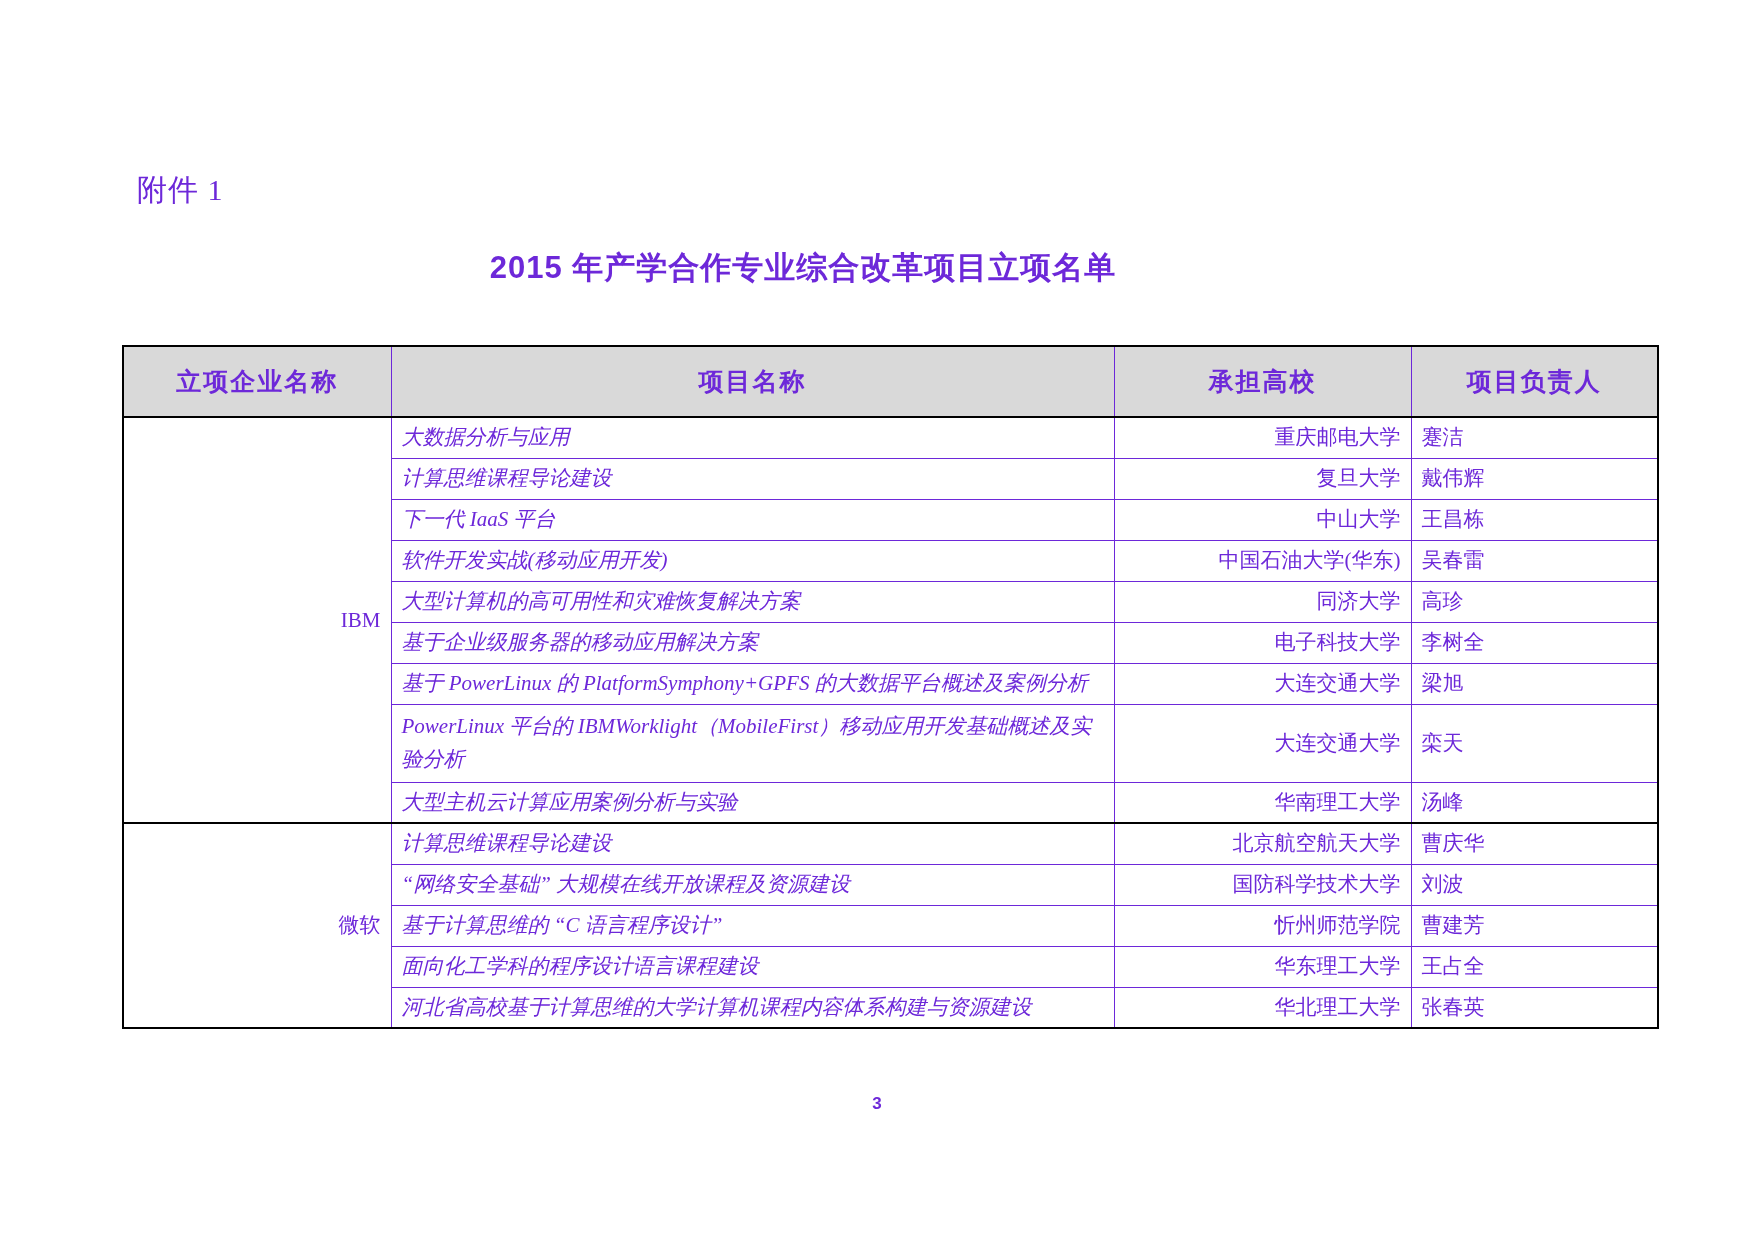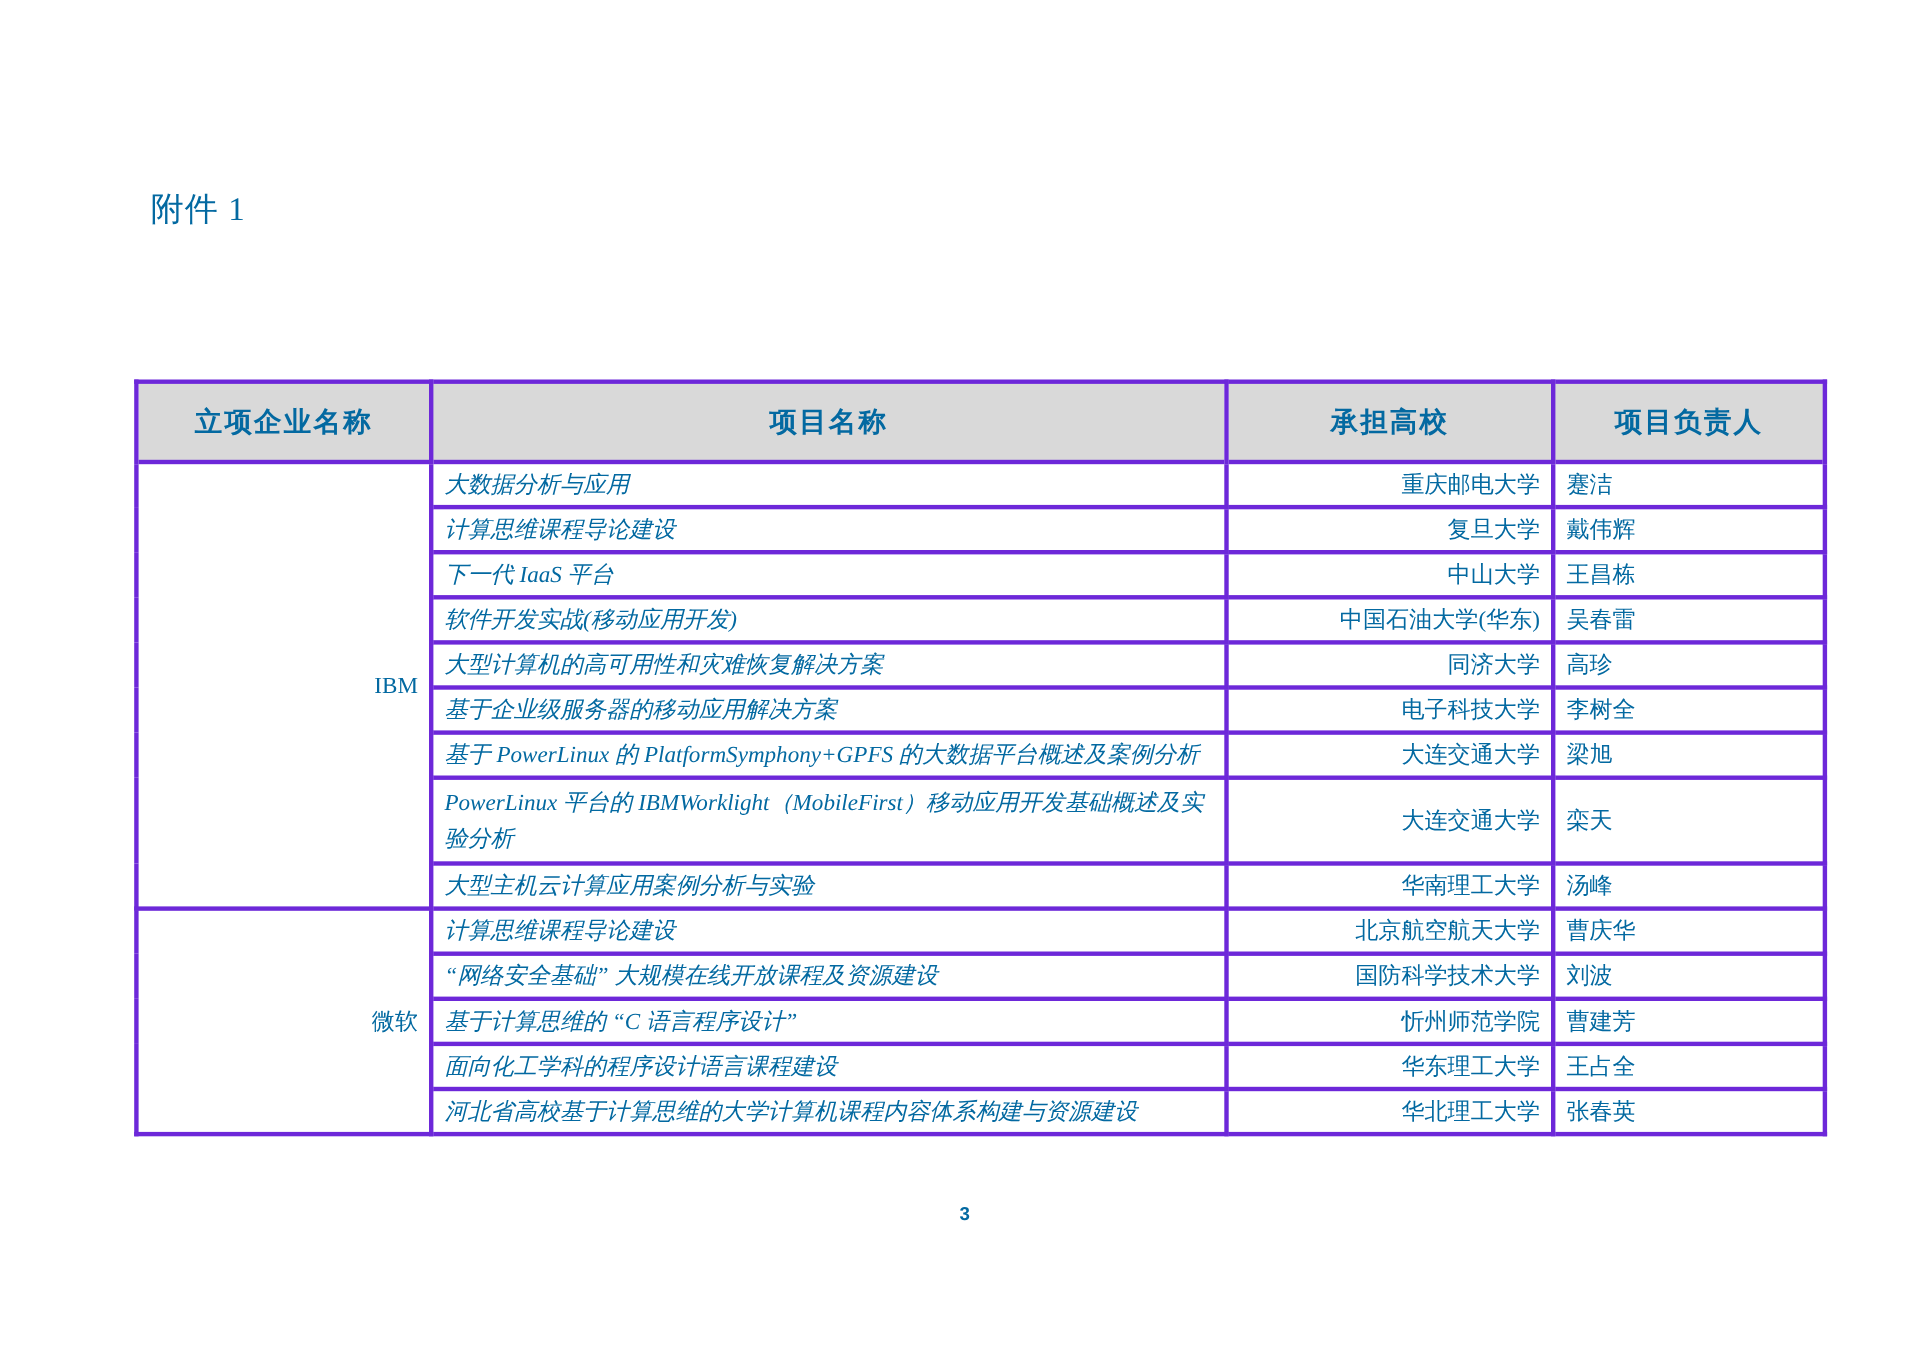--- a/index.html
+++ b/index.html
@@ -2,21 +2,21 @@
 <html><head>
 <meta charset="utf-8">
 <style>
   html, body { margin: 0; padding: 0; background: #ffffff; }
   .page {
     position: relative;
     width: 1754px;
     height: 1240px;
     background: #ffffff;
     font-family: "Liberation Serif", serif;
-    color: #0369a1;
+    color: #6d28d9;
     overflow: hidden;
   }
   .attachment {
     position: absolute;
     left: 137px;
     top: 170px;
     font-size: 30px;
     letter-spacing: 1px;
   }
   .doc-title {
@@ -35,21 +35,21 @@
     left: 122px;
     top: 345px;
   }
   table.grid {
     border-collapse: collapse;
     table-layout: fixed;
     width: 1535px;
     border: 2px solid #000000;
   }
   table.grid th, table.grid td {
-    border: 4px solid #6d28d9;
+    border: 1px solid #6d28d9;
     overflow: hidden;
   }
   table.grid thead th {
     background: #d9d9d9;
     height: 67px;
     font-size: 25px;
     font-weight: bold;
     text-align: center;
     letter-spacing: 2px;
     border-bottom: 2px solid #000000;
@@ -78,20 +78,21 @@
     font-size: 17px;
   }
 </style>
 </head>
 <body>
 
 <div class="page">
 
   <div class="attachment">附件 1</div>
 
+  <div class="doc-title">2015 年产学合作专业综合改革项目立项名单</div>
 
   <div class="table-wrap">
     <table class="grid">
       <colgroup>
         <col style="width:268px">
         <col style="width:723px">
         <col style="width:297px">
         <col style="width:247px">
       </colgroup>
       <thead>

